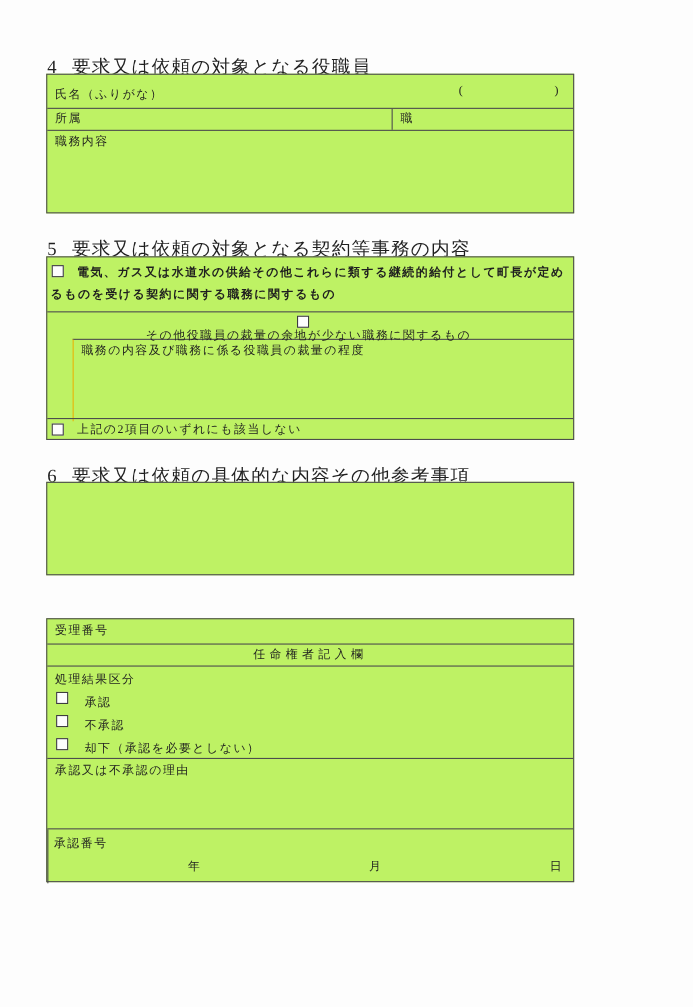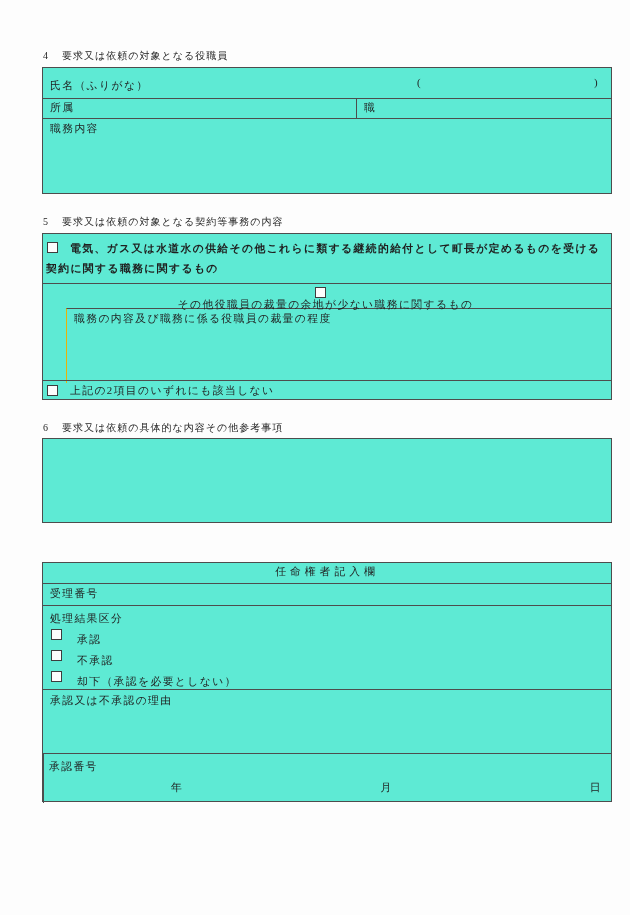--- a/index.html
+++ b/index.html
@@ -7,28 +7,28 @@
     width: 630px; height: 915px;
     background: #fdfdfd;
     font-family: "Liberation Serif", "DejaVu Serif", serif;
     color: #1f1f1f;
     -webkit-font-smoothing: antialiased;
   }
   .page { position: relative; width: 630px; height: 915px; overflow: hidden; }
 
   .sec-heading {
     position: absolute; left: 43px;
-    font-size: 10px; letter-spacing: 1px; white-space: nowrap;
+    font-size: 17px; letter-spacing: 1px; white-space: nowrap;
   }
   .sec-heading .num { display: inline-block; margin-right: 13px; }
 
   .tbl {
-    position: absolute; left: 42px; width: 570px;
+    position: absolute; left: 42px; width: 480px;
     border: 1px solid #4d4d4d; box-sizing: border-box;
-    background: #5eead4;
+    background: #bef264;
     font-size: 10.8px; letter-spacing: 1.4px;
   }
   .row { box-sizing: border-box; position: relative; }
   .row + .row { border-top: 1px solid #4d4d4d; }
   .lbl { white-space: nowrap; }
 
   
   .r-name { height: 30px; display: flex; align-items: center; padding: 6px 12px 0 7px; }
   .paren-open { position: absolute; left: 374px; top: 8px; }
   .paren-close { position: absolute; right: 12px; top: 8px; }
@@ -129,25 +129,25 @@
     </div>
   </div>
 
   <div class="sec-heading" style="top:421px;">
     <span class="num">6</span><span>要求又は依頼の具体的な内容その他参考事項</span>
   </div>
 
   <div class="tbl big-box" style="top:438px;"></div>
 
   <div class="tbl" style="top:562px; height:240px;">
+    <div class="row r-receipt">
+      <span class="lbl">受理番号</span>
+    </div>
     <div class="row r-title">
       <span>任命権者記入欄</span>
-    </div>
-    <div class="row r-receipt">
-      <span class="lbl">受理番号</span>
     </div>
     <div class="row r-result">
       <div>処理結果区分</div>
       <div class="result-opt">
         <span class="cb"></span>
         <span class="lbl">承認</span>
       </div>
       <div class="result-opt">
         <span class="cb"></span>
         <span class="lbl">不承認</span>

